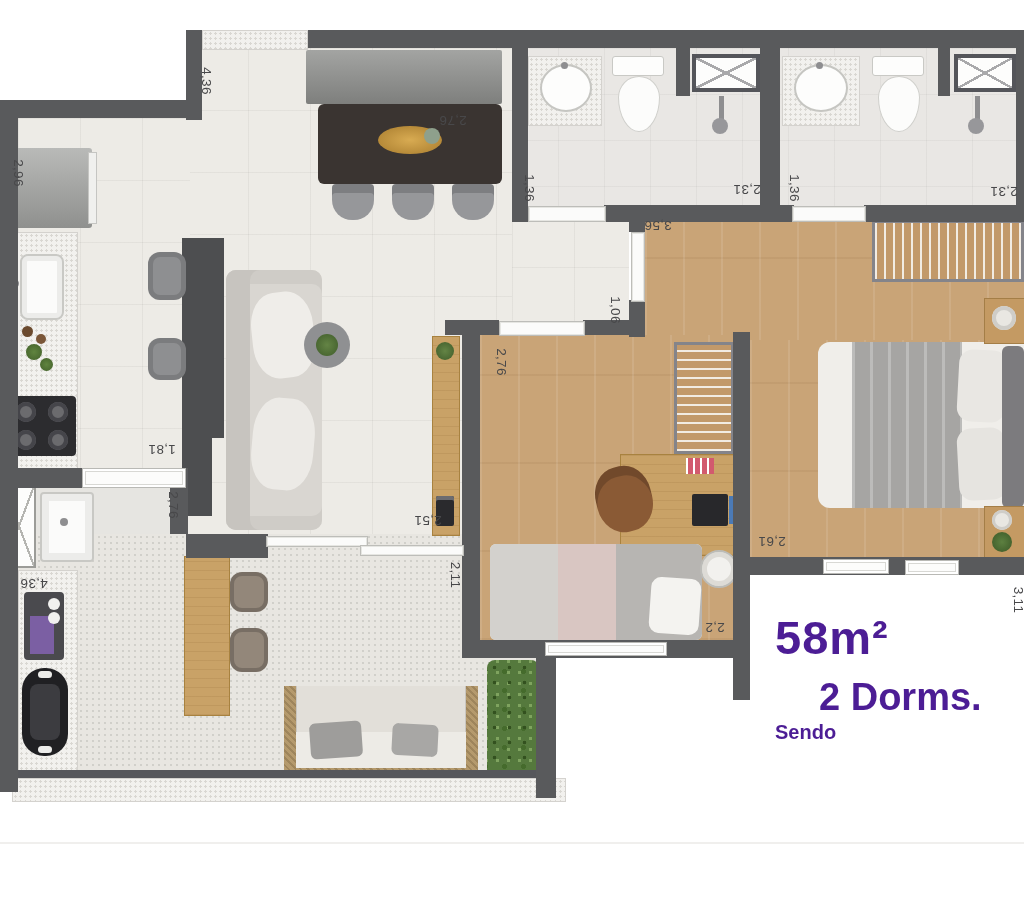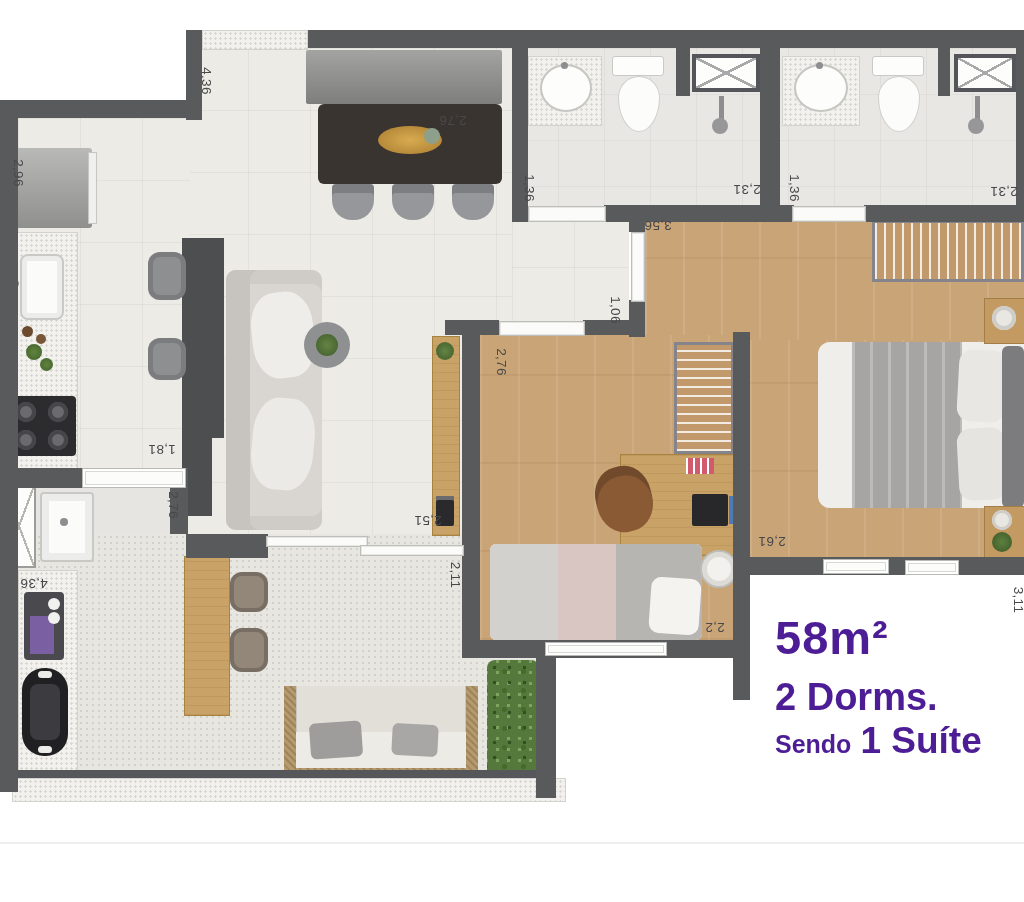--- a/index.html
+++ b/index.html
@@ -229,19 +229,18 @@
   <div class="dim rot180" style="left:405px;top:512px;width:46px;height:18px">2,51</div>
   <div class="dim rot90" style="left:445px;top:552px;width:22px;height:46px">2,11</div>
   <div class="dim rot180" style="left:695px;top:619px;width:40px;height:18px">2,2</div>
   <div class="dim rot180" style="left:749px;top:533px;width:46px;height:18px">2,61</div>
   <div class="dim rot180" style="left:139px;top:441px;width:46px;height:18px">1,81</div>
   <div class="dim rot90" style="left:163px;top:482px;width:22px;height:46px">2,76</div>
   <div class="dim rot180" style="left:11px;top:575px;width:46px;height:18px">4,36</div>
   <div class="dim rot90" style="left:1008px;top:577px;width:22px;height:46px">3,11</div>
 
   <div class="abs gold" style="left:775px;top:614px;font-size:47px;letter-spacing:1px">58m²</div>
-  <div class="abs gold" style="left:775px;top:678px;font-size:38px">2 Dorms.</div>
+  <div class="abs gold" style="left:819px;top:678px;font-size:38px">2 Dorms.</div>
   <div class="abs" style="left:775px;top:722px;display:flex;align-items:baseline;gap:9px">
-    <span class="gold" style="font-size:25px">Sendo</span>
-    <span class="gold" style="font-size:37px">1 Suíte</span>
+    <span class="gold" style="font-size:20px">Sendo</span>
   </div>
 
 </div>
 
 </body></html>

